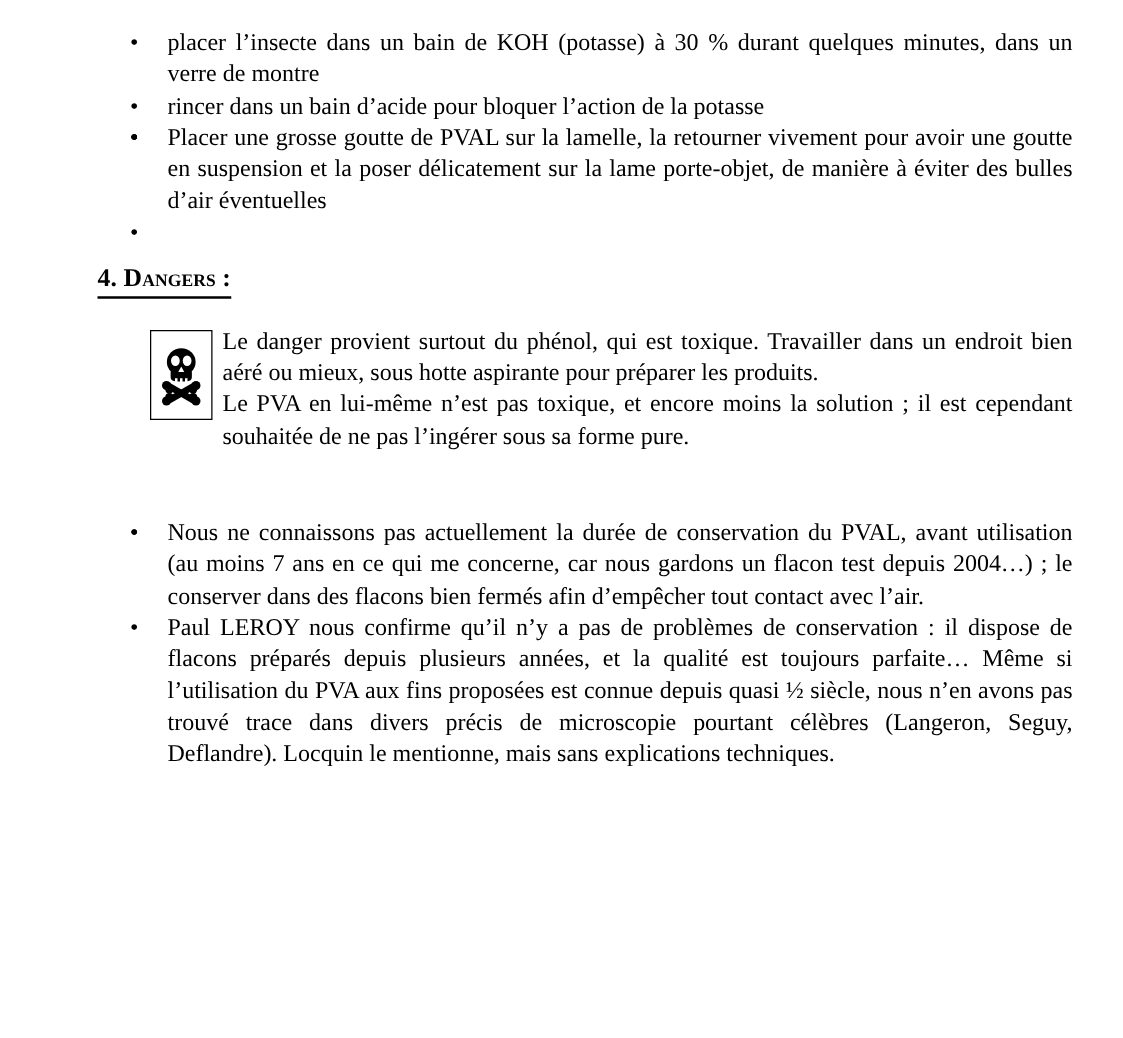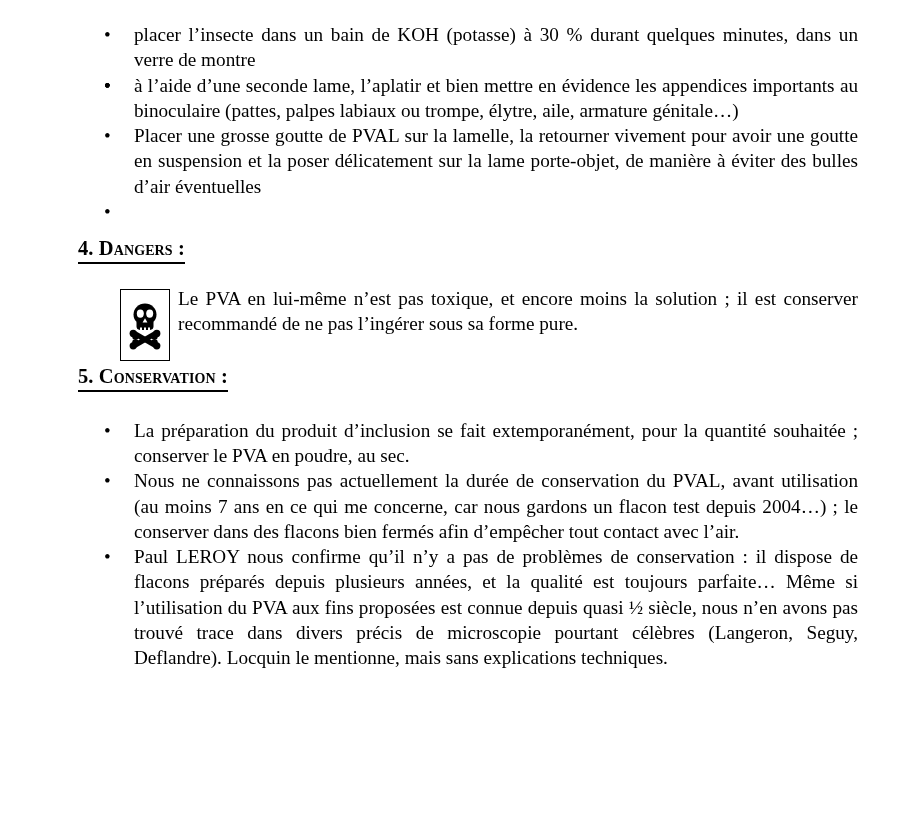--- a/index.html
+++ b/index.html
@@ -126,33 +126,33 @@
 
   <ul class="bullet-list list-procedure">
 
     <li class="bullet-item">
       <span class="bullet-dot">•</span>
       <span class="txt">placer l’insecte dans un bain de KOH (potasse) à 30 % durant quelques minutes, dans un verre de montre</span>
     </li>
 
     <li class="bullet-item">
       <span class="bullet-dot">•</span>
-    </li>
-
-    <li class="bullet-item">
-      <span class="bullet-dot">•</span>
-    </li>
-
-    <li class="bullet-item">
-      <span class="bullet-dot">•</span>
-    </li>
-
-    <li class="bullet-item">
-      <span class="bullet-dot">•</span>
-      <span class="txt">à l’aide d’une seconde lame, l’aplatir et bien mettre en évidence les appendices importants au binoculaire (pattes, palpes labiaux ou trompe, élytre, aile, armature génitale…)</span>
+      <span class="txt">rincer dans un bain d’acide pour bloquer l’action de la potasse</span>
+    </li>
+
+    <li class="bullet-item">
+      <span class="bullet-dot">•</span>
+    </li>
+
+    <li class="bullet-item">
+      <span class="bullet-dot">•</span>
+    </li>
+
+    <li class="bullet-item">
+      <span class="bullet-dot">•</span>
     </li>
 
     <li class="bullet-item">
       <span class="bullet-dot">•</span>
       <span class="txt">Placer une grosse goutte de PVAL sur la lamelle, la retourner vivement pour avoir une goutte en suspension et la poser délicatement sur la lame porte-objet, de manière à éviter des bulles d’air éventuelles</span>
     </li>
 
     <li class="bullet-item">
       <span class="bullet-dot">•</span>
     </li>
@@ -187,39 +187,36 @@
           <circle cx="30.8" cy="33.4" r="3.6"></circle>
           <circle cx="30.8" cy="45.8" r="3.6"></circle>
           <circle cx="9.5" cy="36.6" r="3.3"></circle>
           <circle cx="9.5" cy="42.6" r="3.3"></circle>
           <circle cx="28.5" cy="36.6" r="3.3"></circle>
           <circle cx="28.5" cy="42.6" r="3.3"></circle>
         </g>
       </svg>
     </div>
 
+    <p class="danger-para">Le danger provient surtout du phénol, qui est toxique. Travailler dans un endroit bien aéré ou mieux, sous hotte aspirante pour préparer les produits.</p>
 
     <p class="danger-para-2">
-      <span>Le PVA en lui-même n’est pas toxique, et encore moins la solution ; il est conserver recommandé de ne pas l’ingérer sous sa forme pure.</span>
+      <span>Le PVA en lui-même n’est pas toxique, et encore moins la solution ; il est cependant souhaitée de ne pas l’ingérer sous sa forme pure.</span>
     </p>
   </div>
 
   <div class="spacer-md"></div>
 
-  <h2 class="section-heading">
-    <span class="hd-inner"><span class="num">5.</span> <span class="caps">Conservation</span><span class="caps"> :</span></span>
-  </h2>
 
   <div class="spacer-md"></div>
 
   <ul class="bullet-list list-conservation">
 
     <li class="bullet-item">
       <span class="bullet-dot">•</span>
-      <span class="txt">La préparation du produit d’inclusion se fait extemporanément, pour la quantité souhaitée ; conserver le PVA en poudre, au sec.</span>
     </li>
 
     <li class="bullet-item">
       <span class="bullet-dot">•</span>
       <span class="txt">Nous ne connaissons pas actuellement la durée de conservation du PVAL, avant utilisation (au moins 7 ans en ce qui me concerne, car nous gardons un flacon test depuis 2004…) ; le conserver dans des flacons bien fermés afin d’empêcher tout contact avec l’air.</span>
     </li>
 
     <li class="bullet-item">
       <span class="bullet-dot">•</span>
       <span class="txt">Paul LEROY nous confirme qu’il n’y a pas de problèmes de conservation : il dispose de flacons préparés depuis plusieurs années, et la qualité est toujours parfaite… Même si l’utilisation du PVA aux fins proposées est  connue depuis quasi ½ siècle, nous n’en avons pas trouvé trace dans divers précis de microscopie pourtant célèbres (Langeron, Seguy, Deflandre). Locquin le mentionne, mais sans explications techniques.</span>

